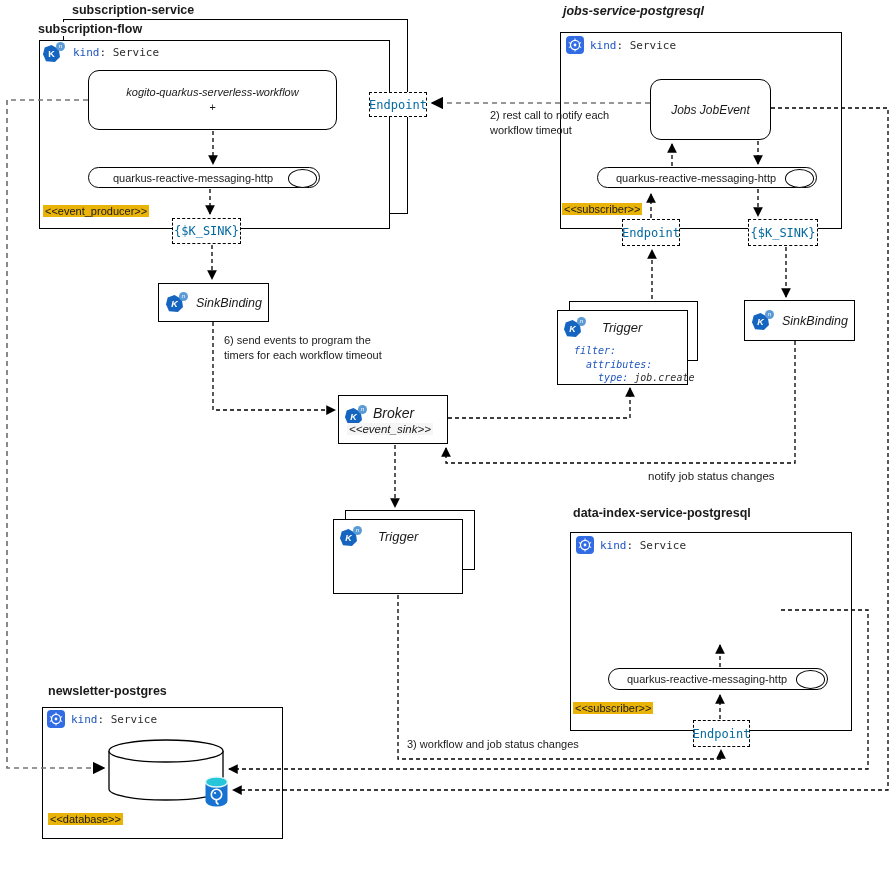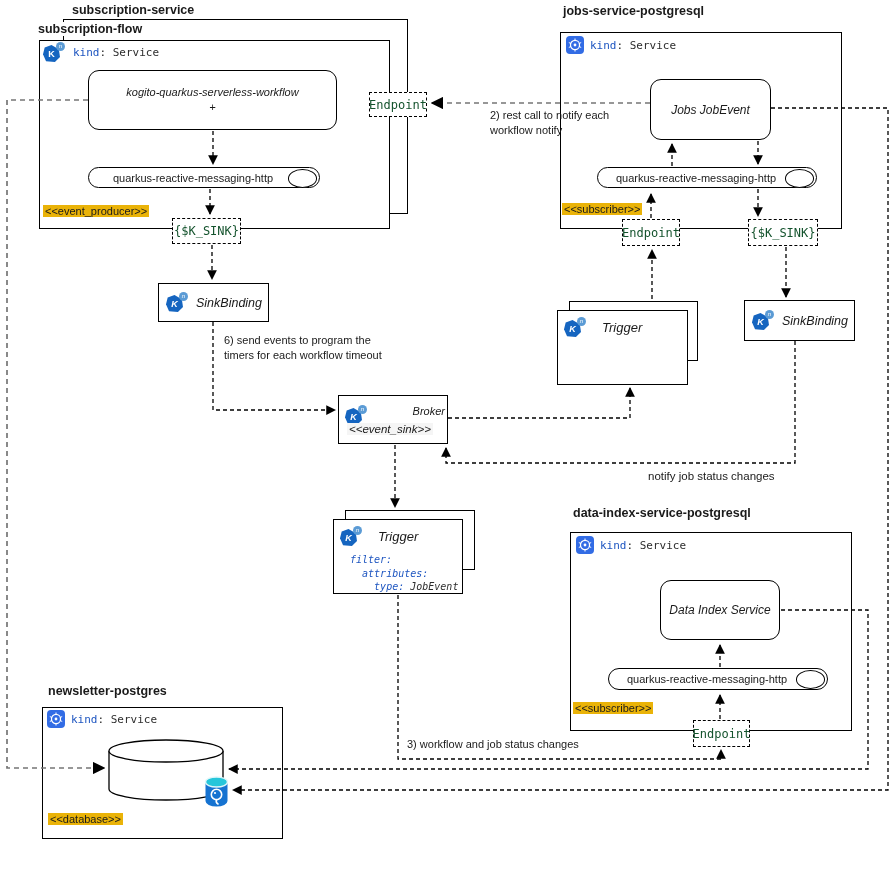--- a/index.html
+++ b/index.html
@@ -8,21 +8,21 @@
   .box{position:absolute;background:#fff;border:1px solid #000;box-sizing:border-box;z-index:2;}
   .container{z-index:1;}
   .rounded{border-radius:11px;}
   .title{position:absolute;font-weight:bold;font-size:12.5px;white-space:nowrap;z-index:4;background:#fff;padding:0 2px;}
   .note{position:absolute;font-size:11px;line-height:15px;white-space:nowrap;z-index:4;}
   .stereo{position:absolute;font-size:11px;background:#eab308;padding:0 2px;white-space:nowrap;z-index:4;}
   .code-blue{color:#1d55c0;}
   .code-dark{color:#2d2d2d;}
   .chip{position:absolute;border:1.4px dashed #000;background:#fff;box-sizing:border-box;z-index:6;
         display:flex;align-items:center;justify-content:center;
-        font-family:"DejaVu Sans Mono", monospace;font-size:12px;color:#14532d;white-space:nowrap;}
+        font-family:"DejaVu Sans Mono", monospace;font-size:12px;color:#0369a1;white-space:nowrap;}
   .kindrow{position:absolute;display:flex;align-items:center;gap:6px;z-index:3;}
   .kindrow .ktext{font-family:"DejaVu Sans Mono", monospace;font-size:11px;white-space:nowrap;}
   .kn-icon{position:relative;width:24px;height:21px;flex:0 0 auto;}
   .kn-hex{position:absolute;left:0;top:3px;width:17px;height:17px;background:#1565c0;
           clip-path:polygon(50% 0%,93% 25%,100% 70%,70% 100%,18% 96%,0% 55%,10% 15%);
           display:flex;align-items:center;justify-content:center;color:#fff;font-weight:bold;font-size:9px;}
   .kn-badge{position:absolute;right:2px;top:0;width:9px;height:9px;border-radius:50%;background:#5b9bd5;
             color:#fff;font-size:6px;line-height:9px;text-align:center;}
   .k8s-icon{width:18px;height:18px;border-radius:4px;background:#326ce5;flex:0 0 auto;
             display:flex;align-items:center;justify-content:center;}
@@ -87,54 +87,54 @@
   <div class="note" style="left:224px;top:333px;">
     <div>6) send events to program the</div>
     <div>timers for each workflow timeout</div>
   </div>
 
   <div class="nodebox" style="left:338px;top:395px;width:110px;height:49px;">
     <span class="kn-icon trig-icon" style="top:9px;">
       <span class="kn-hex">K</span>
       <span class="kn-badge">n</span>
     </span>
-    <div style="position:absolute;left:34px;top:9px;width:72px;text-align:right;font-size:11px;">Broker</div>
+    <div style="position:absolute;left:34px;top:9px;width:72px;text-align:left;font-size:14px;">Broker</div>
     <div style="position:absolute;left:8px;top:27px;font-size:11.5px;background:#f5f5f5;padding:0 2px;">&lt;&lt;event_sink&gt;&gt;</div>
   </div>
 
   <div class="nodebox" style="left:569px;top:301px;width:129px;height:60px;"></div>
   <div class="nodebox" style="left:557px;top:310px;width:131px;height:75px;">
     <span class="kn-icon trig-icon">
       <span class="kn-hex">K</span>
       <span class="kn-badge">n</span>
     </span>
     <span class="trigger-title">Trigger</span>
+    <div class="yaml"><span class="code-blue">filter:</span>
+<span>  </span><span class="code-blue">attributes:</span>
+<span>    </span><span class="code-blue">type:</span><span> </span><span class="code-dark">job.create</span></div>
   </div>
 
   <div class="nodebox sb" style="left:744px;top:300px;width:111px;height:41px;">
     <span class="kn-icon">
       <span class="kn-hex">K</span>
       <span class="kn-badge">n</span>
     </span>
     <span>SinkBinding</span>
   </div>
 
   <div class="nodebox" style="left:345px;top:510px;width:130px;height:60px;"></div>
   <div class="nodebox" style="left:333px;top:519px;width:130px;height:75px;">
     <span class="kn-icon trig-icon">
       <span class="kn-hex">K</span>
       <span class="kn-badge">n</span>
     </span>
     <span class="trigger-title">Trigger</span>
-    <div class="yaml"><span class="code-blue">filter:</span>
-<span>  </span><span class="code-blue">attributes:</span>
-<span>    </span><span class="code-blue">type:</span><span> </span><span class="code-dark">JobEvent</span></div>
-  </div>
-
-  <div class="title" style="left:561px;top:4px;">jobs-service-postgresql</div>
+  </div>
+
+  <div class="title" style="left:561px;top:4px;font-style:italic;">jobs-service-postgresql</div>
   <div class="box container" style="left:560px;top:32px;width:282px;height:197px;"></div>
   <div class="kindrow" style="left:566px;top:36px;">
     <span class="k8s-icon">
       <svg width="14" height="14" viewBox="0 0 14 14">
           <circle cx="7" cy="7" r="4.6" fill="none" stroke="#fff" stroke-width="1.1"></circle>
           <circle cx="7" cy="7" r="1.4" fill="#fff"></circle>
           <g stroke="#fff" stroke-width="1">
             <line x1="7" y1="0.5" x2="7" y2="3"></line>
             <line x1="7" y1="11" x2="7" y2="13.5"></line>
             <line x1="0.8" y1="4.5" x2="3.3" y2="5.8"></line>
@@ -152,21 +152,21 @@
   <div class="pill" style="left:597px;top:167px;width:220px;height:21px;">
     <span class="plabel">quarkus-reactive-messaging-http</span>
     <span class="oval"></span>
   </div>
   <div class="stereo" style="left:562px;top:203px;">&lt;&lt;subscriber&gt;&gt;</div>
   <div class="chip" style="left:622px;top:219px;width:58px;height:27px;">Endpoint</div>
   <div class="chip" style="left:748px;top:219px;width:70px;height:27px;">{$K_SINK}</div>
 
   <div class="note" style="left:490px;top:108px;">
     <div>2) rest call to notify each</div>
-    <div>workflow notify</div>
+    <div>workflow timeout</div>
   </div>
   <div class="note" style="left:648px;top:469px;font-size:11.5px;">notify job status changes</div>
 
   <div class="title" style="left:571px;top:506px;">data-index-service-postgresql</div>
   <div class="box container" style="left:570px;top:532px;width:282px;height:199px;"></div>
   <div class="kindrow" style="left:576px;top:536px;">
     <span class="k8s-icon">
       <svg width="14" height="14" viewBox="0 0 14 14">
           <circle cx="7" cy="7" r="4.6" fill="none" stroke="#fff" stroke-width="1.1"></circle>
           <circle cx="7" cy="7" r="1.4" fill="#fff"></circle>
@@ -174,23 +174,20 @@
             <line x1="7" y1="0.5" x2="7" y2="3"></line>
             <line x1="7" y1="11" x2="7" y2="13.5"></line>
             <line x1="0.8" y1="4.5" x2="3.3" y2="5.8"></line>
             <line x1="10.7" y1="8.2" x2="13.2" y2="9.5"></line>
             <line x1="0.8" y1="9.5" x2="3.3" y2="8.2"></line>
             <line x1="10.7" y1="5.8" x2="13.2" y2="4.5"></line>
           </g>
         </svg>
     </span>
     <span class="ktext"><span class="code-blue">kind</span><span class="code-dark">: Service</span></span>
-  </div>
-  <div class="nodebox rounded" style="left:660px;top:580px;width:120px;height:60px;">
-    <div class="service-label">Data Index Service</div>
   </div>
   <div class="pill" style="left:608px;top:668px;width:220px;height:22px;">
     <span class="plabel">quarkus-reactive-messaging-http</span>
     <span class="oval"></span>
   </div>
   <div class="stereo" style="left:573px;top:702px;">&lt;&lt;subscriber&gt;&gt;</div>
   <div class="chip" style="left:693px;top:720px;width:57px;height:27px;">Endpoint</div>
 
   <div class="note" style="left:407px;top:737px;">3) workflow and job status changes</div>
 

